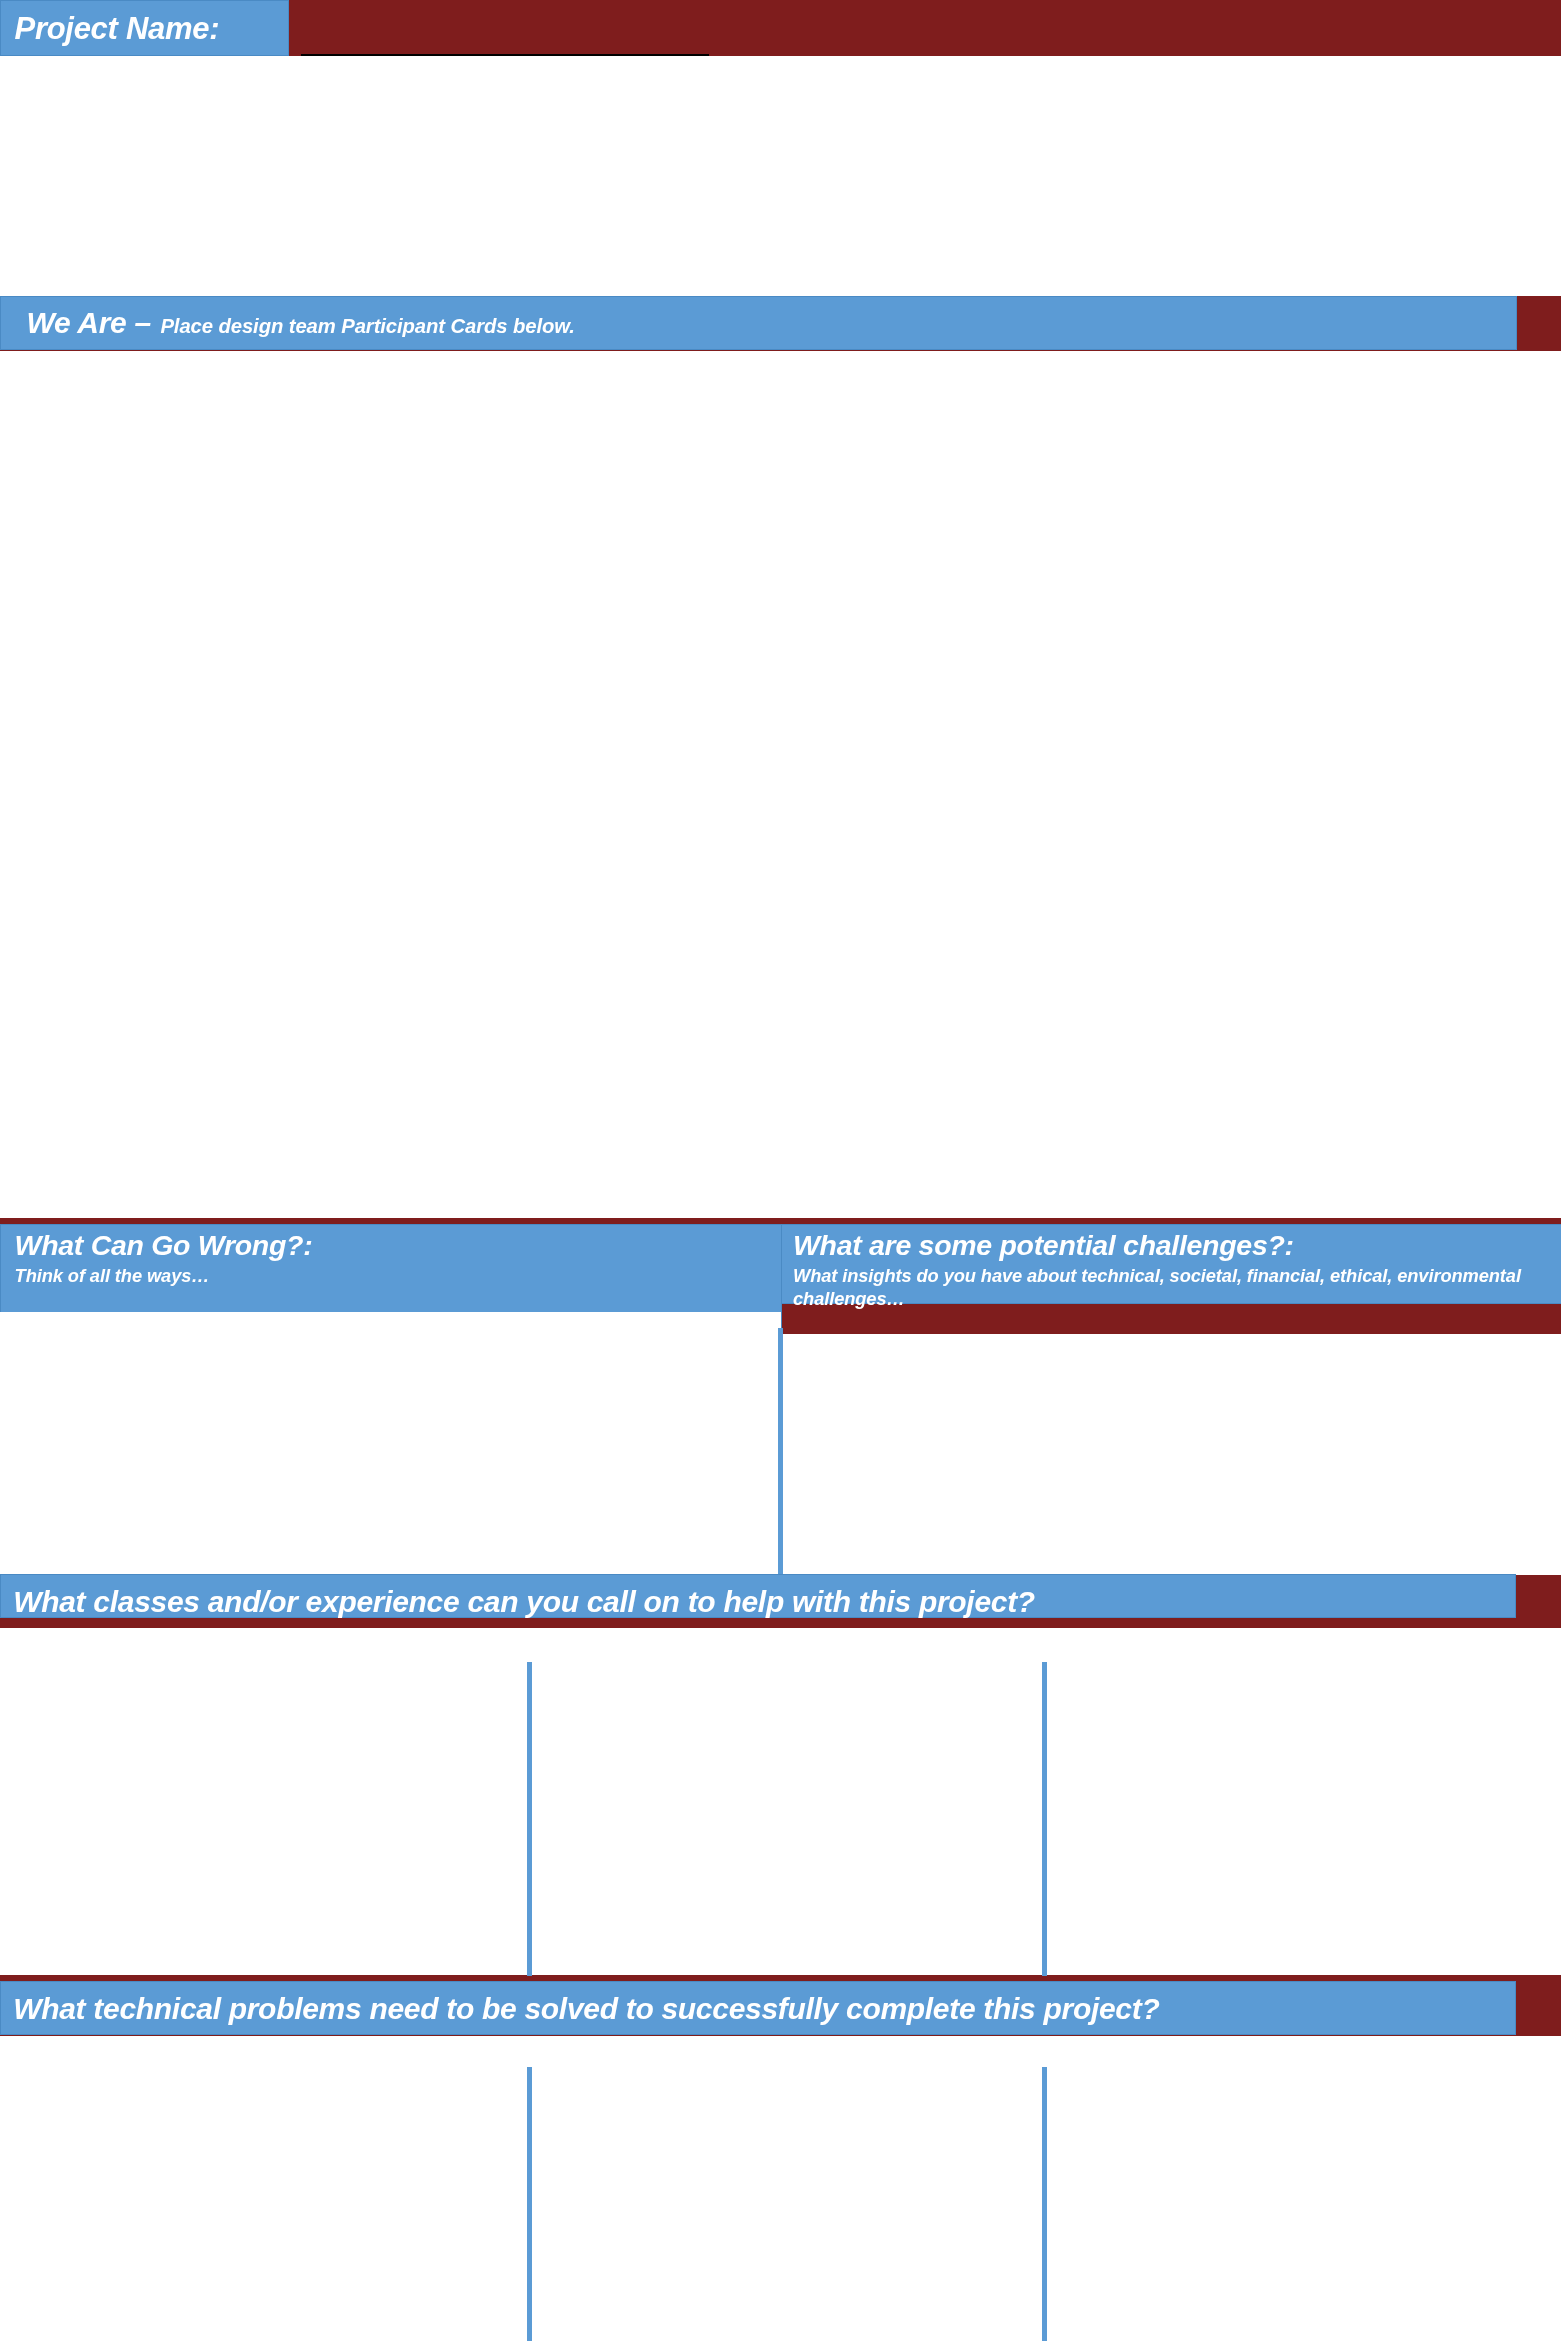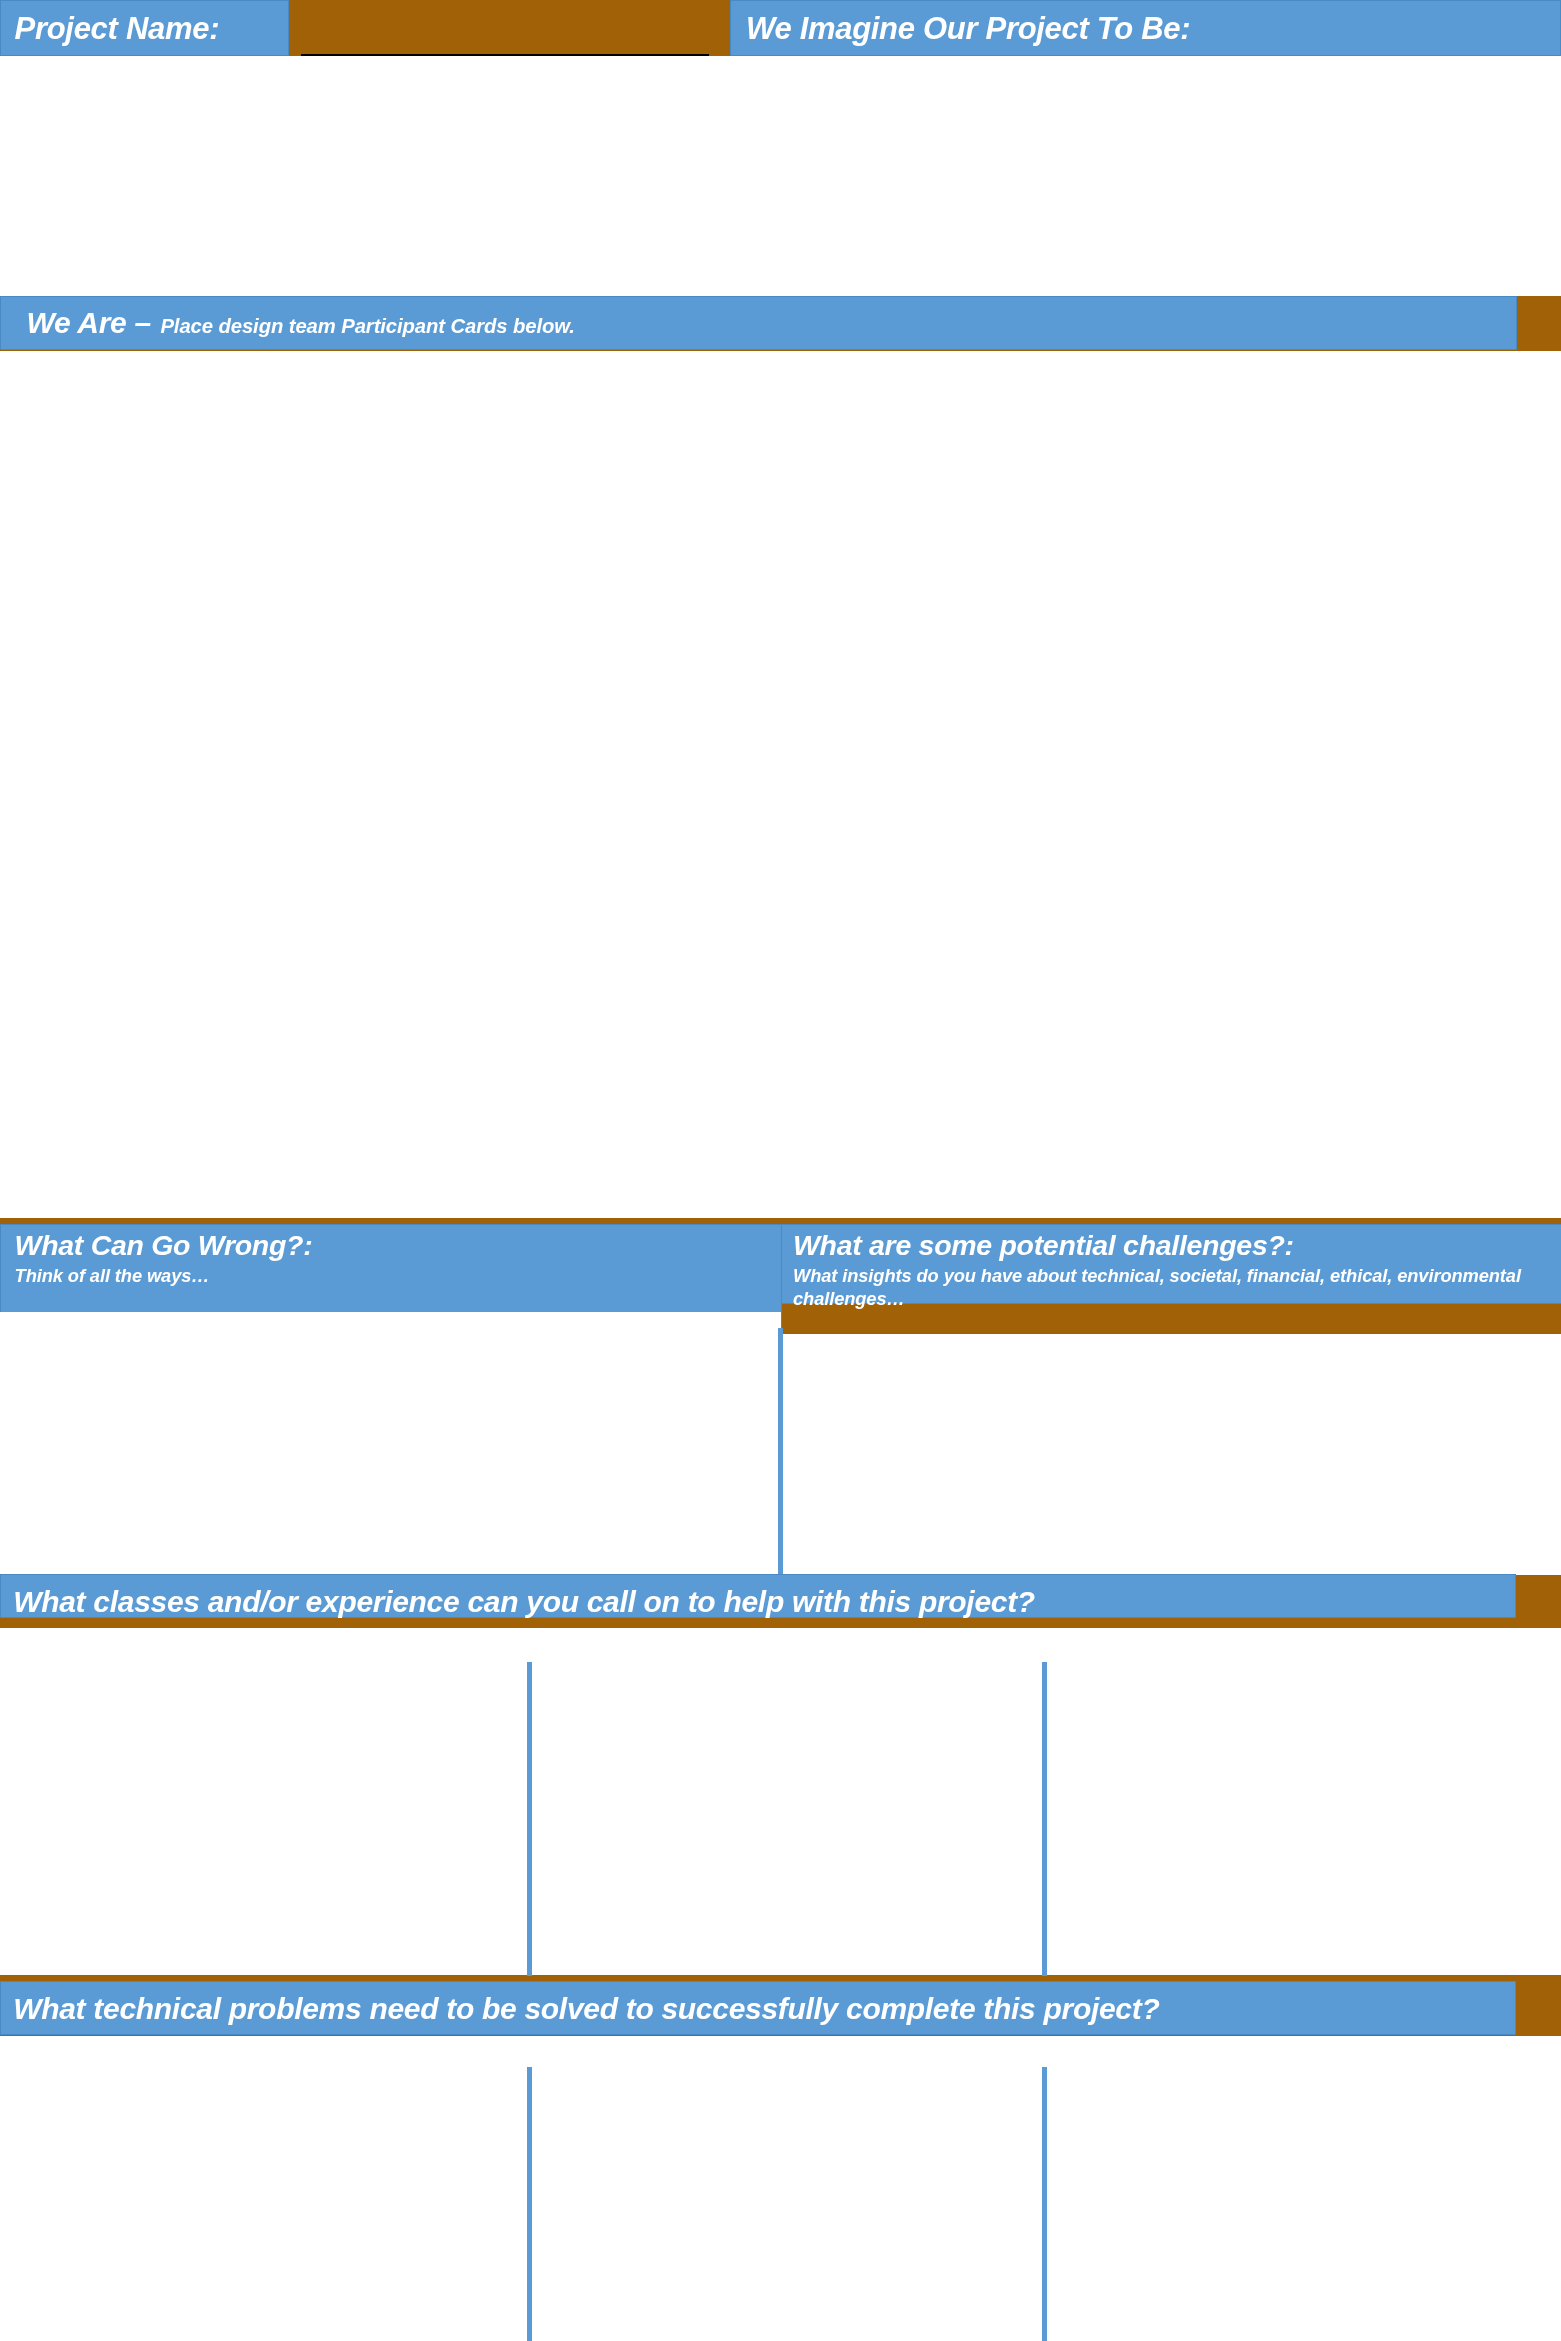--- a/index.html
+++ b/index.html
@@ -11,21 +11,21 @@
     width: 1561px;
     height: 2342px;
     position: relative;
     overflow: hidden;
     font-family: "Liberation Sans", sans-serif;
   }
 
   .canvas {
     position: absolute;
     inset: 0;
-    background: #a16207;
+    background: #7f1d1d;
   }
 
   
   .bar {
     position: absolute;
     background: #5B9BD5;
     border: 0.7px solid #4A8AC4;
     box-sizing: border-box;
     color: #ffffff;
     display: flex;
@@ -265,23 +265,20 @@
 <body>
 
 <div class="canvas">
 
   <div class="bar" id="project-name-bar">
     <span class="bar-title">Project Name:</span>
   </div>
 
   <div id="project-name-underline"></div>
 
-  <div class="bar" id="imagine-bar">
-    <span class="bar-title">We Imagine Our Project To Be:</span>
-  </div>
 
   <div id="imagine-area"></div>
 
   <div class="bar" id="we-are-bar">
     <span class="bar-title">We Are –</span>
     <span class="bar-sub">Place design team Participant Cards below.</span>
   </div>
 
   <div id="we-are-area"></div>
 

